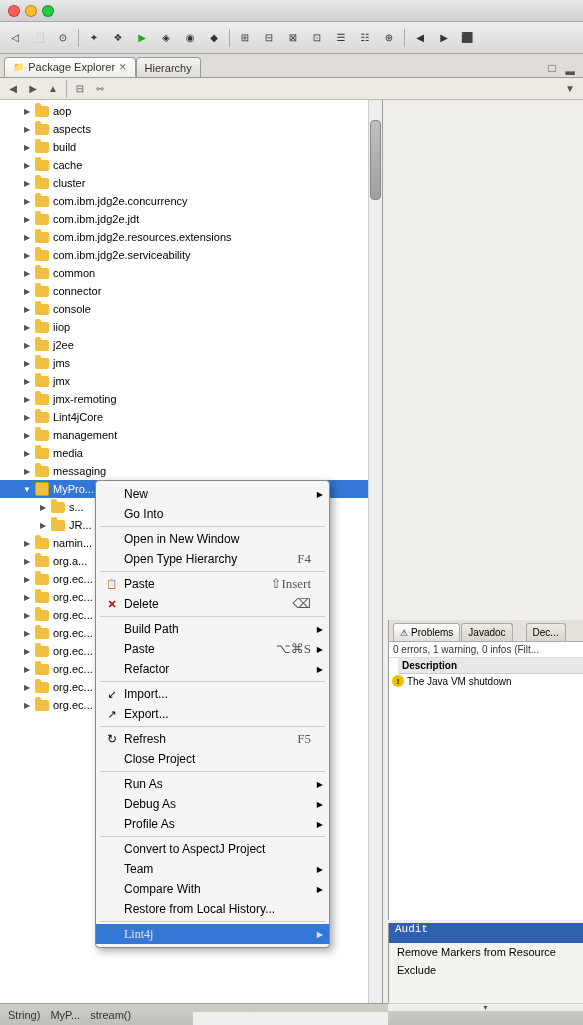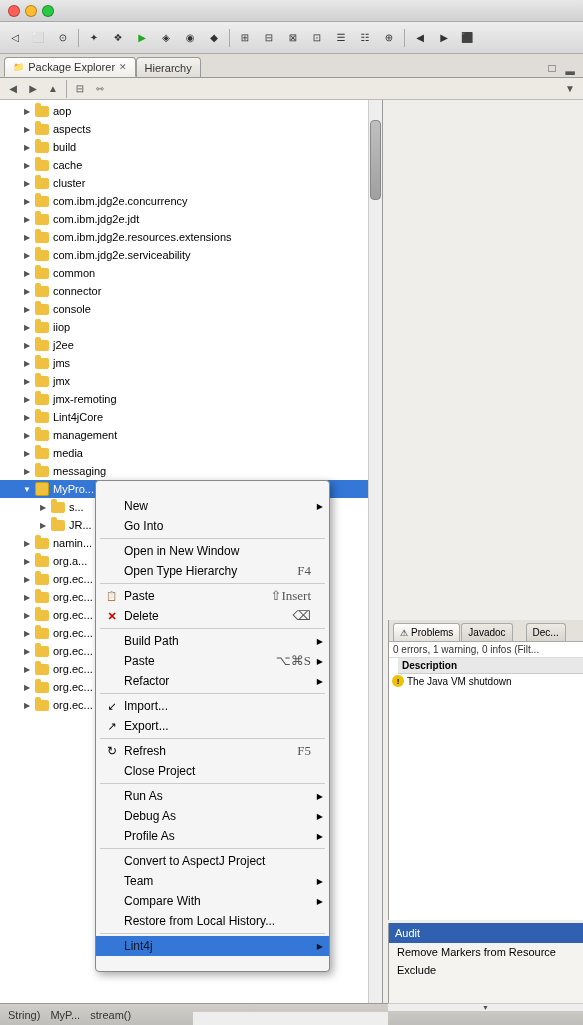--- a/index.html
+++ b/index.html
@@ -227,42 +227,43 @@
     .context-menu {
       position: absolute;
       left: 95px;
       top: 480px;
       width: 235px;
       background: #f5f5f5;
       border: 1px solid #888;
       box-shadow: 3px 3px 8px rgba(0,0,0,0.35);
       z-index: 100;
       border-radius: 4px;
-      padding: 15px 0;
+      padding: 3px 0;
     }
 
     .menu-item {
       height: 20px;
       display: flex;
       align-items: center;
       padding: 0 8px;
       cursor: pointer;
       font-size: 12px;
       color: #000;
       position: relative;
     }
     .menu-item.has-submenu::after {
       content: '▶';
       position: absolute;
       right: 6px;
       font-size: 8px;
     }
     .menu-item.highlighted {
       background: #3477d6;
-      color: #0f172a;
+      color: #e5e5e5;
+      font-family: Liberation Serif, serif;
     }
 
     .menu-separator {
       height: 1px;
       background: #ccc;
       margin: 2px 4px;
     }
 
     .menu-item-icon {
       width: 16px;
@@ -361,22 +362,22 @@
       font-weight: bold;
       margin: 0 3px;
     }
 
     .audit-header {
       height: 20px;
       background: #3060b0;
       color: white;
       font-size: 11px;
       display: flex;
-      align-items: center;
       padding: 0 6px;
+      font-family: Liberation Mono, monospace;
     }
 
     .audit-item {
       height: 18px;
       display: flex;
       align-items: center;
       padding: 0 8px;
       font-size: 11px;
       cursor: pointer;
     }

